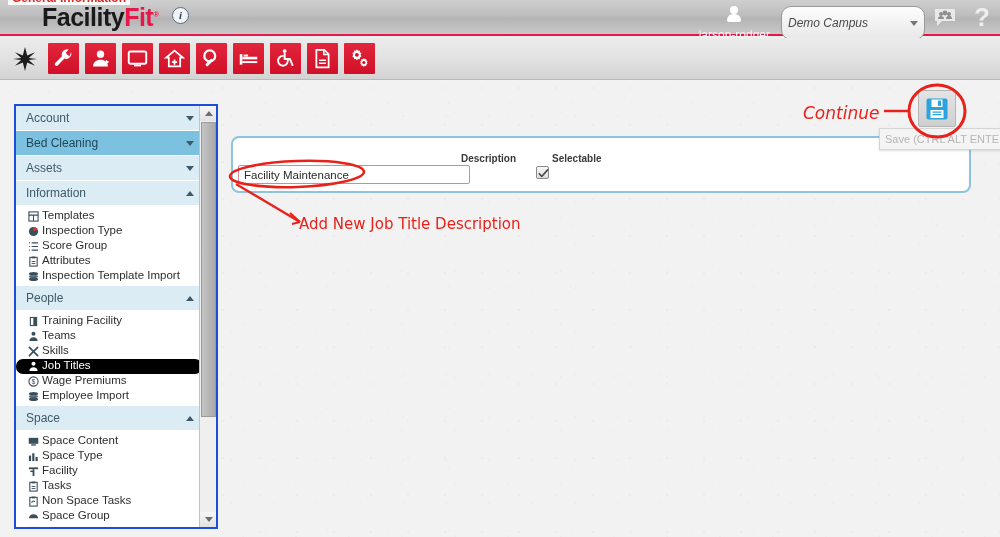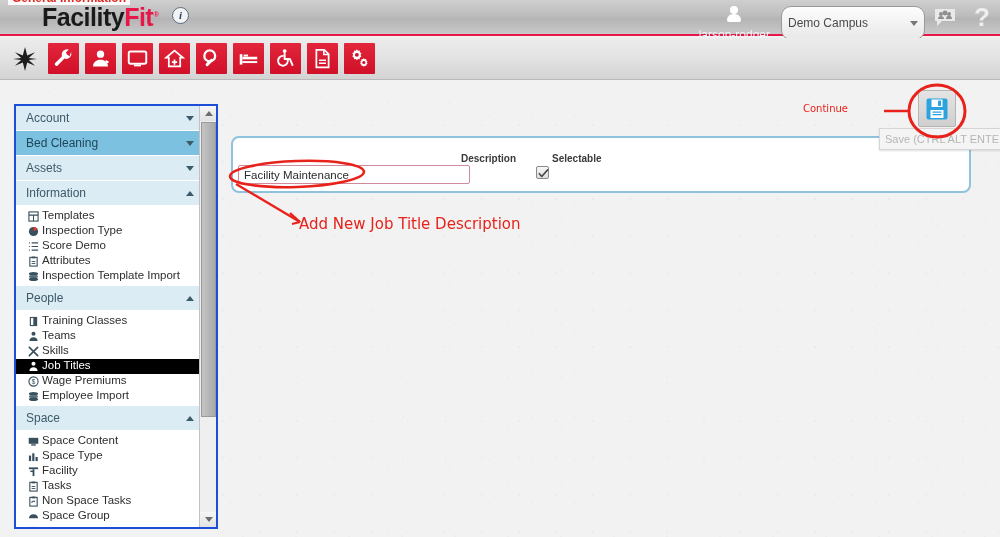--- a/index.html
+++ b/index.html
@@ -55,21 +55,21 @@
   #user-name { color: #f2f2f2; font-size: 12px; }
   .caret-down-sm {
     width: 0; height: 0; border-left: 4px solid transparent;
     border-right: 4px solid transparent; border-top: 5px solid #ffffff;
   }
   #campus-select {
     position: absolute; right: 75px; top: 6px;
     width: 144px; height: 23px;
     background: linear-gradient(to bottom,#fdfdfd,#e8e8e8);
     border: 1px solid #9a9a9a; border-radius: 10px;
-    display: flex; align-items: center; padding: 16px 6px;
+    display: flex; align-items: center; padding: 16px 6px; font-style: italic;
   }
   #campus-label { font-size: 12px; color: #4a4a4a; flex: 1; }
   .caret-down-gray {
     width: 0; height: 0; border-left: 4px solid transparent;
     border-right: 4px solid transparent; border-top: 5px solid #777;
   }
   #chat-icon {
     position: absolute; right: 44px; top: 8px;
     width: 22px; height: 19px;
   }
@@ -127,21 +127,21 @@
   .tri-up {
     width: 0; height: 0; border-left: 4px solid transparent;
     border-right: 4px solid transparent; border-bottom: 5px solid #3c5a68;
   }
   .sb-items { background: #ffffff; padding: 3px 0 2px 0; }
   .sb-item {
     height: 15px; display: flex; align-items: flex-start;
     padding-left: 26px; font-size: 11.5px; color: #2d2d2d;
     margin-bottom: 0px; position: relative;
   }
-  .sb-item.selected { background: #000000; color: #ffffff; }
+  .sb-item.selected { background: #000000; color: #ffffff; border-radius: 7px; }
   .sb-item .sb-ico {
     position: absolute; left: 11px; top: 1px;
     width: 12px; height: 12px;
     display: flex; align-items: center; justify-content: center;
     font-size: 11px; color: #3a4f5c;
   }
   .sb-item.selected .sb-ico { color: #ffffff; }
   .sb-item .sb-ico svg { display: block; }
   .sb-item-cut { overflow: hidden; height: 6px; }
 
@@ -242,22 +242,23 @@
     position: absolute; left: 879px; top: 128px;
     width: 135px; height: 22px;
     background: #f4f4f4; border: 1px solid #d5d5d5;
     font-size: 11px; color: #b5b5b5;
     line-height: 20px; padding-left: 5px;
     white-space: nowrap; overflow: hidden;
     box-shadow: 0 1px 2px rgba(0,0,0,.12);
   }
   #anno-continue {
     position: absolute; left: 803px; top: 103px;
-    font-size: 10px; color: #e8221a;
+    font-size: 17px; color: #e8221a;
     font-family: "DejaVu Sans", sans-serif;
+    font-style: italic;
   }
   #anno-add {
     position: absolute; left: 299px; top: 215px;
     font-size: 15px; color: #e8221a;
     font-family: "DejaVu Sans", sans-serif;
   }
   #anno-svg {
     position: absolute; left: 0; top: 0;
     width: 1000px; height: 537px;
     pointer-events: none; z-index: 50;
@@ -415,21 +416,21 @@
             </svg>
         </span>
         <span>Inspection Type</span>
       </div>
       <div class="sb-item">
         <span class="sb-ico">
           <svg width="11" height="11" viewBox="0 0 12 12">
               <path d="M1 2h1M1 6h1M1 10h1M4 2h7M4 6h7M4 10h7" stroke="#3a4f5c" stroke-width="1.3"></path>
             </svg>
         </span>
-        <span>Score Demo</span>
+        <span>Score Group</span>
       </div>
       <div class="sb-item">
         <span class="sb-ico">
           <svg width="11" height="11" viewBox="0 0 12 12">
               <rect x="2" y="1.5" width="8" height="9.5" fill="none" stroke="#3a4f5c" stroke-width="1.2"></rect>
               <rect x="4" y="0.6" width="4" height="2" fill="#3a4f5c"></rect>
               <path d="M4 6h4M4 8.2h4" stroke="#3a4f5c" stroke-width="1"></path>
             </svg>
         </span>
         <span>Attributes</span>
@@ -451,21 +452,21 @@
       <span class="tri-up"></span>
     </div>
     <div class="sb-items">
       <div class="sb-item">
         <span class="sb-ico">
           <svg width="11" height="11" viewBox="0 0 12 12">
               <rect x="2" y="1" width="8" height="10" fill="#3a4f5c"></rect>
               <rect x="3.2" y="2.2" width="2.6" height="7.6" fill="#fff"></rect>
             </svg>
         </span>
-        <span>Training Classes</span>
+        <span>Training Facility</span>
       </div>
       <div class="sb-item">
         <span class="sb-ico">
           <svg width="11" height="11" viewBox="0 0 12 12">
               <circle cx="6" cy="3" r="2.2" fill="#3a4f5c"></circle>
               <path d="M1.5 11c0-2.6 2-4.2 4.5-4.2s4.5 1.6 4.5 4.2z" fill="#3a4f5c"></path>
             </svg>
         </span>
         <span>Teams</span>
       </div>

